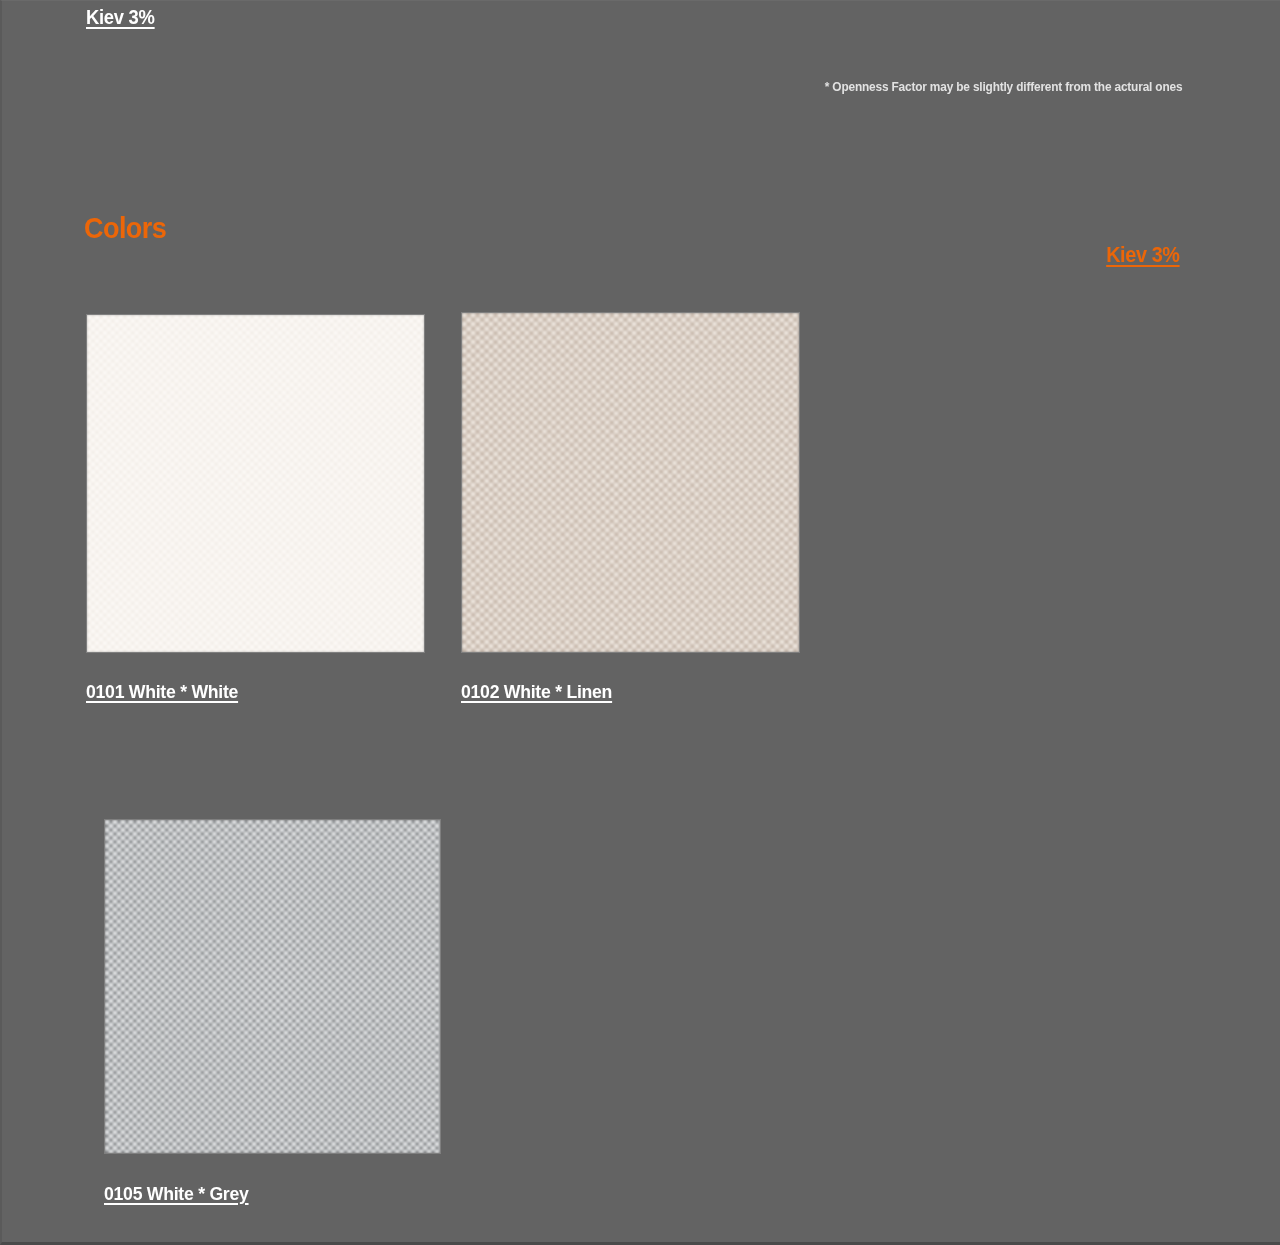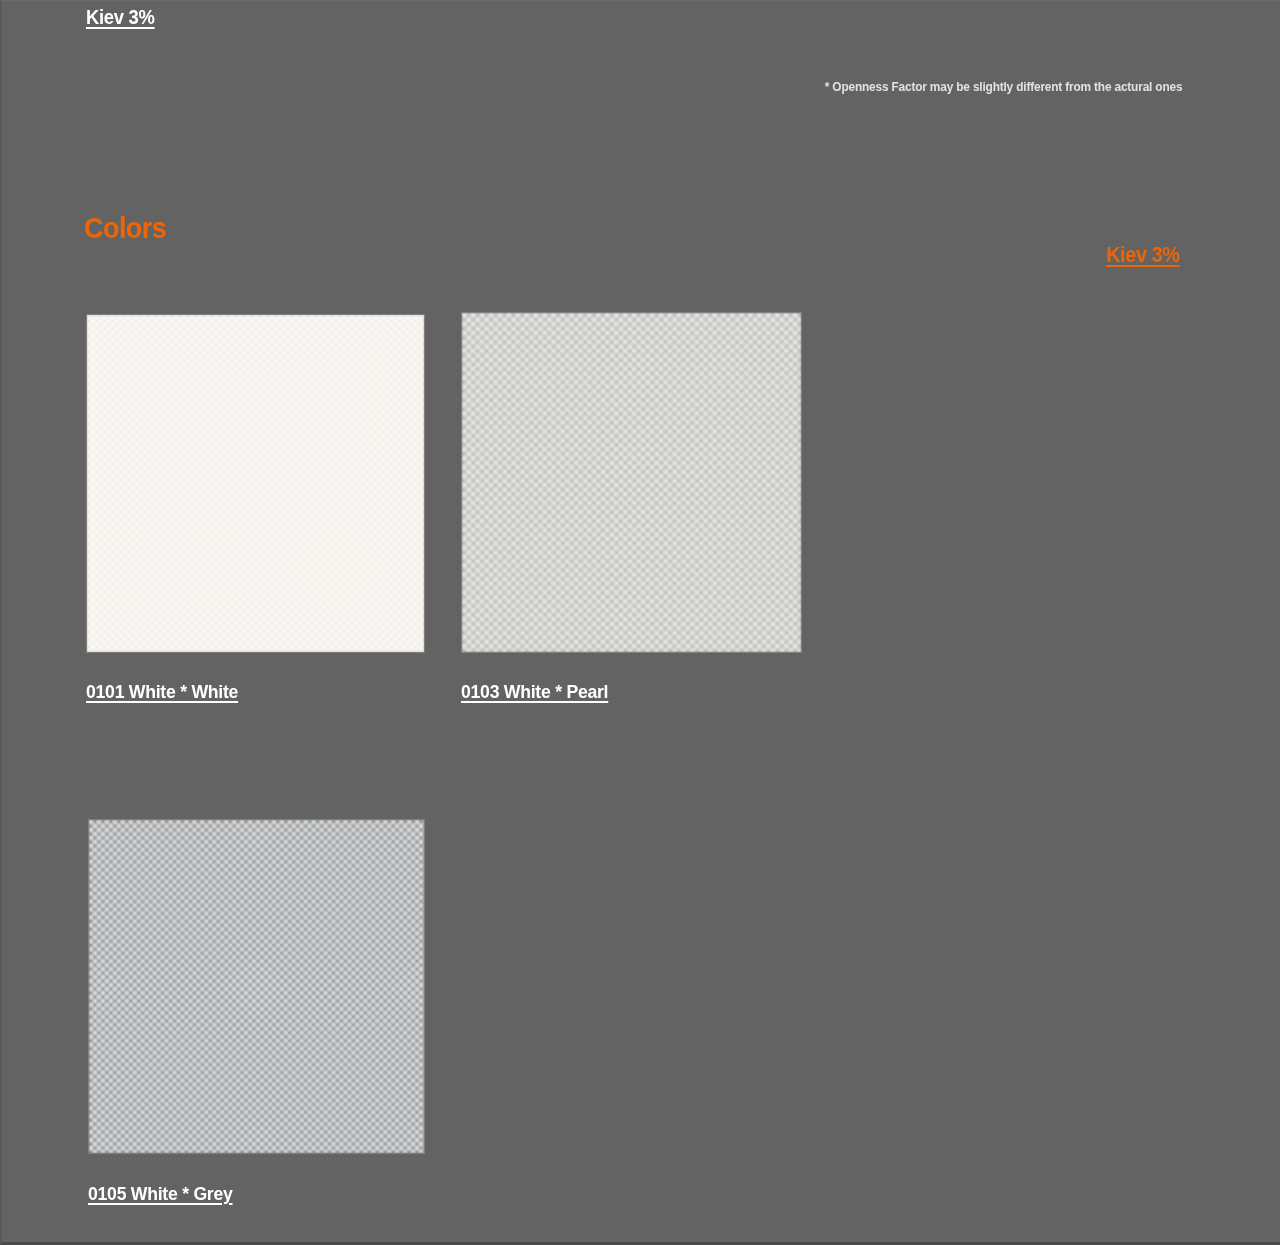--- a/index.html
+++ b/index.html
@@ -102,21 +102,21 @@
     top: 312px;
     width: 1100px;
   }
 
   .swatch-row {
     display: flex;
     align-items: flex-end;
   }
 
   .swatch-row.row-1 { margin-bottom: 0; }
-  .swatch-row.row-2 { margin-top: 116px; margin-left: 2px; }
+  .swatch-row.row-2 { margin-top: 116px; margin-left: 18px; }
 
   .swatch-cell {
     width: 339px;
     margin-right: 36px;
     position: relative;
   }
   .swatch-cell:last-child { margin-right: 0; }
 
   .swatch-img {
     display: block;
@@ -172,40 +172,40 @@
           <filter id="b0101">
               <feGaussianBlur stdDeviation="0.9"></feGaussianBlur>
             </filter>
         </defs>
         <rect width="339" height="339" fill="url(#w0101)" filter="url(#b0101)"></rect>
         <rect width="339" height="339" fill="#faf6f2" opacity="0.55"></rect>
       </svg>
       <a class="swatch-label">0101 White * White</a>
     </div>
 
-
     <div class="swatch-cell">
-      <svg class="swatch-img" width="341" height="341" viewBox="0 0 341 341">
+      <svg class="swatch-img" width="339" height="341" viewBox="0 0 339 341">
         <defs>
-          <pattern id="w0103" width="9" height="9" patternUnits="userSpaceOnUse">
-            <rect width="9" height="9" fill="#cfcdca"></rect>
-            <rect x="0" y="0" width="4.5" height="4.5" fill="#f1f0ef"></rect>
-            <rect x="4.5" y="4.5" width="4.5" height="4.5" fill="#f1f0ef"></rect>
-            <rect x="4.5" y="0" width="4.5" height="4.5" fill="#b8b6b3"></rect>
-            <rect x="0" y="4.5" width="4.5" height="4.5" fill="#b8b6b3"></rect>
+          <pattern id="w0102" width="9" height="9" patternUnits="userSpaceOnUse">
+            <rect width="9" height="9" fill="#d2c5bb"></rect>
+            <rect x="0" y="0" width="4.5" height="4.5" fill="#f3ece5"></rect>
+            <rect x="4.5" y="4.5" width="4.5" height="4.5" fill="#f3ece5"></rect>
+            <rect x="4.5" y="0" width="4.5" height="4.5" fill="#c2b2a5"></rect>
+            <rect x="0" y="4.5" width="4.5" height="4.5" fill="#c2b2a5"></rect>
           </pattern>
-          <filter id="b0103">
+          <filter id="b0102">
               <feGaussianBlur stdDeviation="1.1"></feGaussianBlur>
             </filter>
         </defs>
-        <rect width="341" height="341" fill="url(#w0103)" filter="url(#b0103)"></rect>
-        <rect width="341" height="341" fill="#dcdad7" opacity="0.28"></rect>
+        <rect width="339" height="341" fill="url(#w0102)" filter="url(#b0102)"></rect>
+        <rect width="339" height="341" fill="#ded3ca" opacity="0.3"></rect>
       </svg>
-      <a class="swatch-label">0103 White * Pearl</a>
+      <a class="swatch-label">0102 White * Linen</a>
     </div>
+
 
   </div>
 
   <div class="swatch-row row-2">
 
     <div class="swatch-cell">
       <svg class="swatch-img" width="337" height="335" viewBox="0 0 337 335">
         <defs>
           <pattern id="w0105" width="8" height="8" patternUnits="userSpaceOnUse">
             <rect width="8" height="8" fill="#b0b2b5"></rect>

